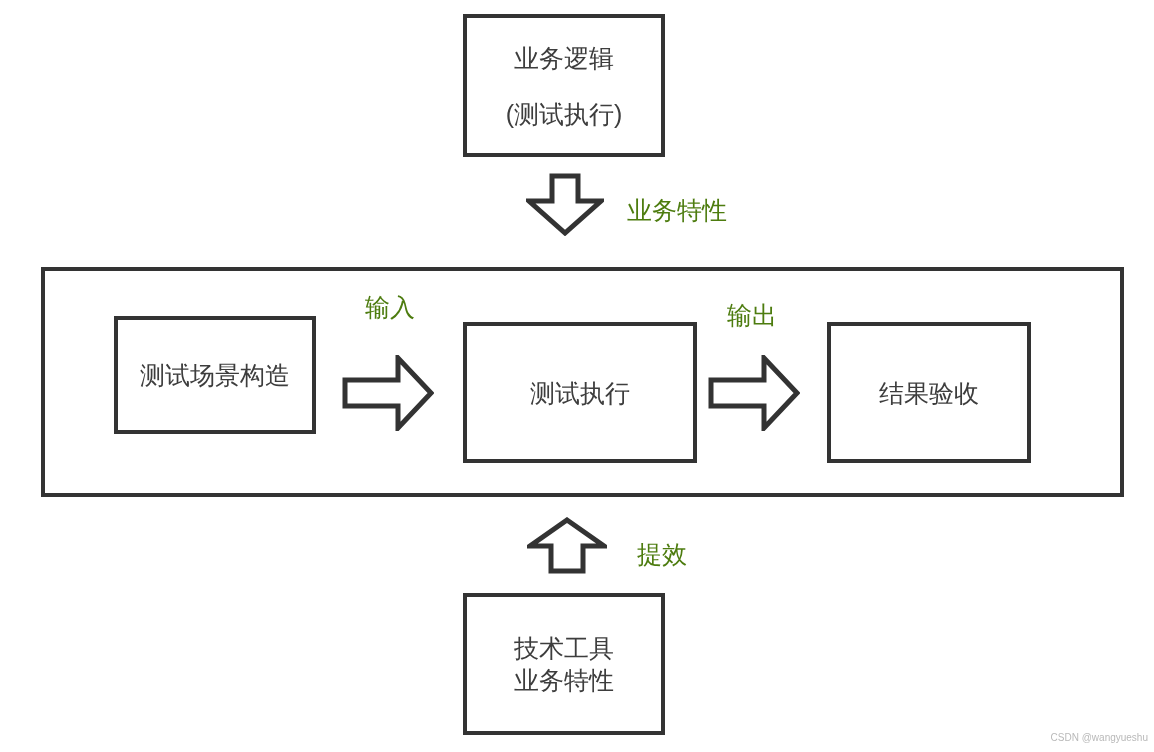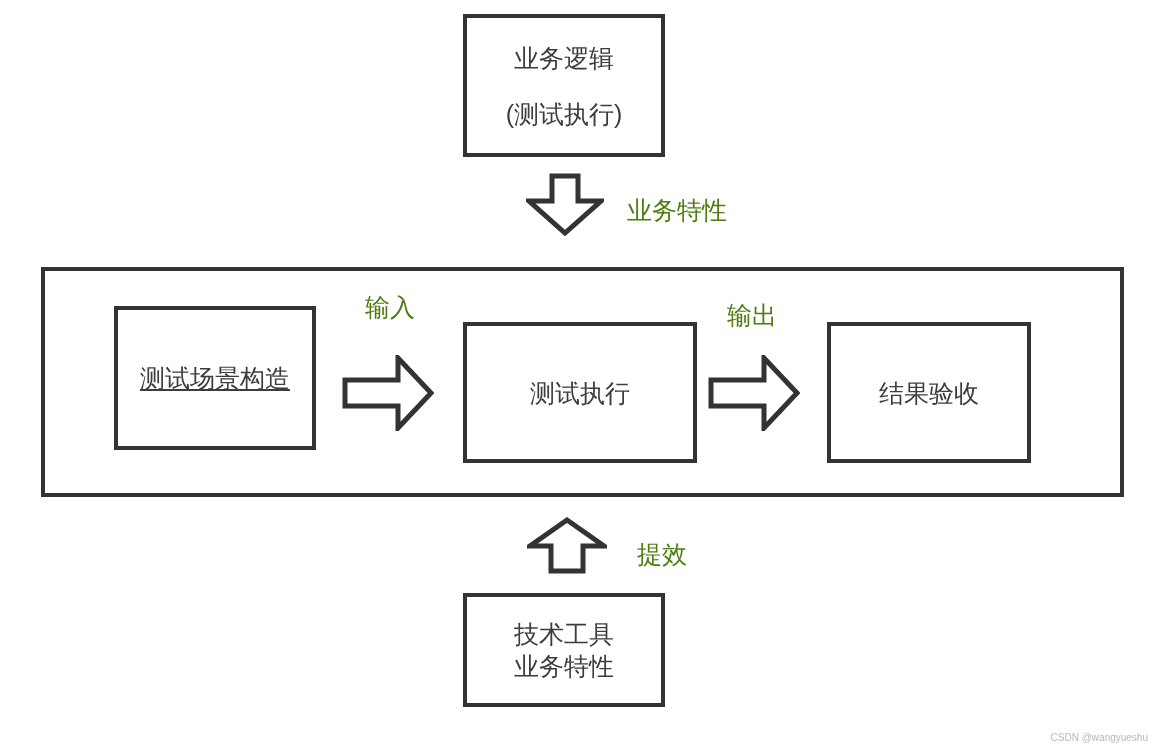--- a/index.html
+++ b/index.html
@@ -59,30 +59,30 @@
     bottom: 9px;
     color: #b9b9b9;
     font-size: 10px;
     white-space: nowrap;
   }
   
   #box-business   { left: 463px; top: 14px;  width: 202px; height: 143px; gap: 24px; }
   #arrow-down     { left: 526px; top: 173px; width: 78px;  height: 63px; }
   #label-trait    { left: 627px; top: 196px; }
   #outer-frame    { left: 41px;  top: 267px; width: 1083px; height: 230px; }
-  #box-scenario   { left: 114px; top: 306px; width: 202px; height: 144px; text-decoration: underline; }
+  #box-scenario   { left: 114px; top: 316px; width: 202px; height: 118px; }
   #label-input    { left: 365px; top: 293px; text-align: right; }
   #arrow-right-1  { left: 342px; top: 355px; width: 92px;  height: 76px; }
   #box-execution  { left: 463px; top: 322px; width: 234px; height: 141px; }
   #label-output   { left: 727px; top: 293px; margin-top: 8px; }
   #arrow-right-2  { left: 708px; top: 355px; width: 92px;  height: 76px; }
   #box-result     { left: 827px; top: 322px; width: 204px; height: 141px; }
   #arrow-up       { left: 527px; top: 517px; width: 80px;  height: 57px; }
   #label-effic    { left: 637px; top: 540px; }
-  #box-tools      { left: 463px; top: 593px; width: 202px; height: 114px; }
+  #box-tools      { left: 463px; top: 593px; width: 202px; height: 142px; }
 </style>
 </head>
 <body>
 
 <div class="canvas">
 
   <div class="box" id="box-business">
     <div>业务逻辑</div>
     <div>(测试执行)</div>
   </div>

